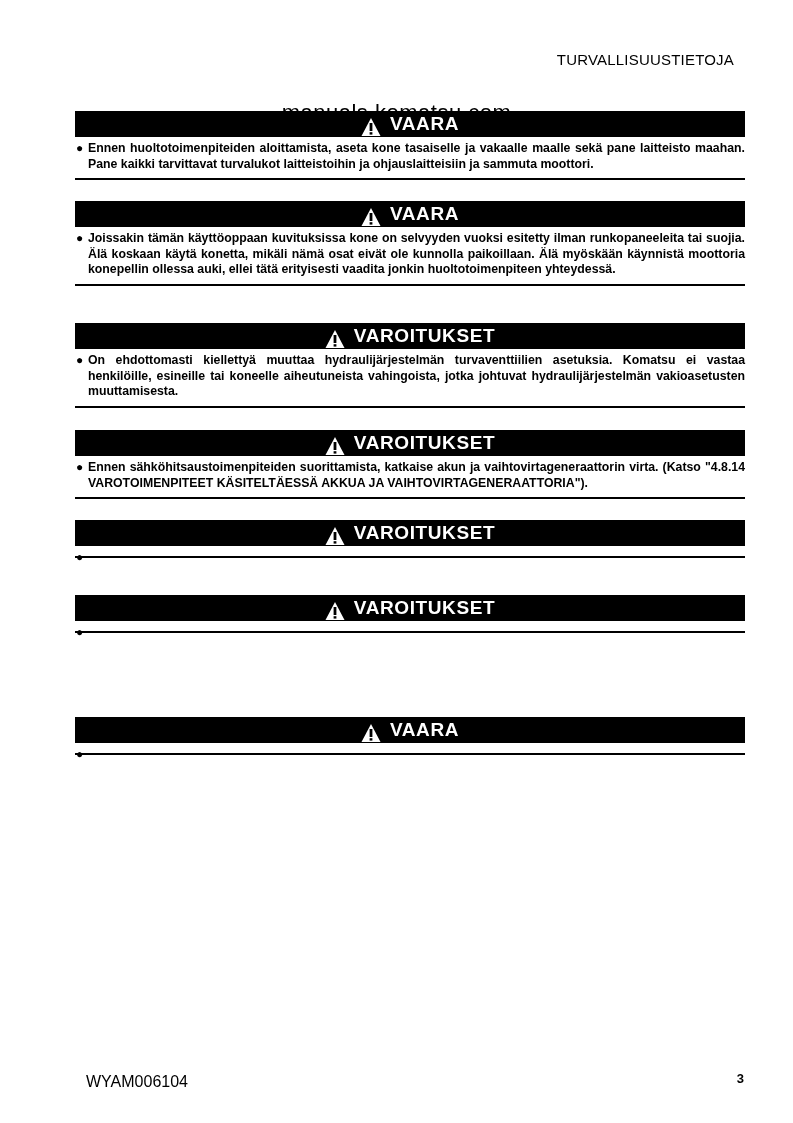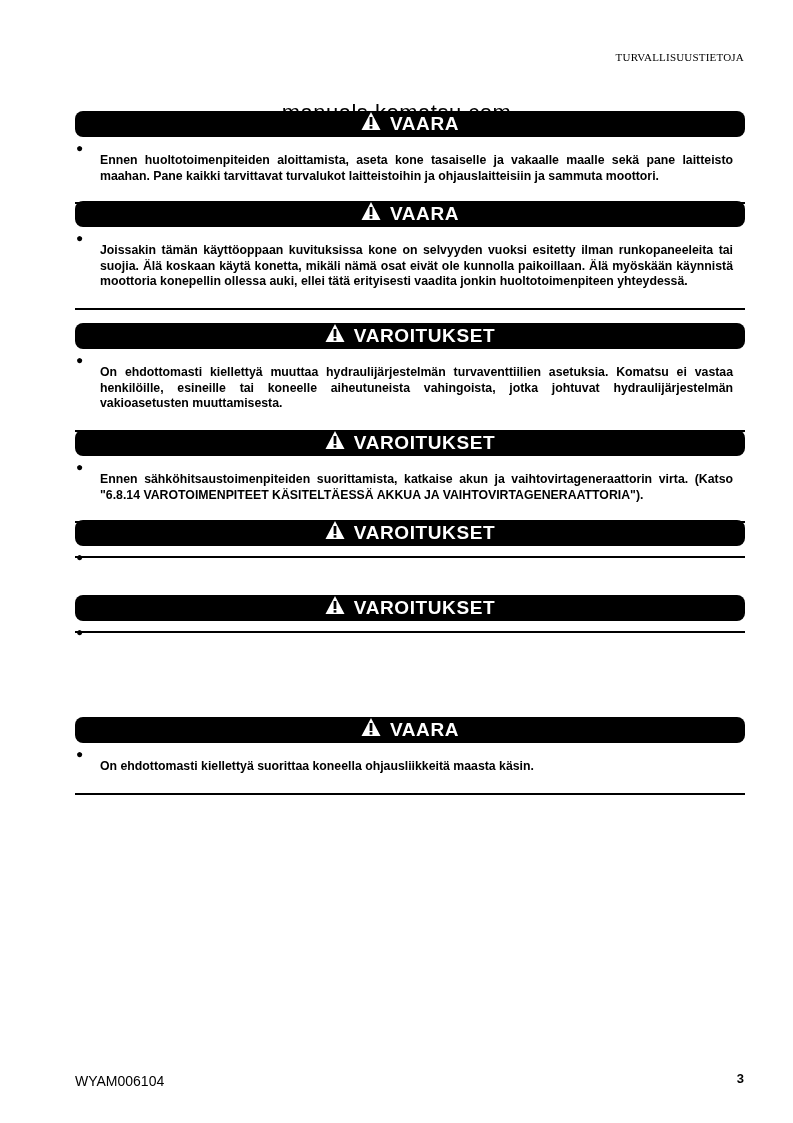--- a/index.html
+++ b/index.html
@@ -1,54 +1,54 @@
 <!DOCTYPE html>
 <html><head>
   <meta charset="utf-8">
   <style>
     html, body { margin: 0; padding: 0; background: #ffffff; }
     body {
       width: 793px; height: 1123px; position: relative; overflow: hidden;
       font-family: "Liberation Sans", "DejaVu Sans", sans-serif; color: #000;
     }
     .running-header {
-      position: absolute; top: 51px; right: 49px;
-      font-size: 11px; letter-spacing: 0.2px; font-family: Liberation Serif, serif;
+      position: absolute; top: 51px; right: 59px;
+      font-size: 15px; letter-spacing: 0.2px;
     }
     .watermark {
       position: absolute; top: 100px; left: 0; width: 793px; text-align: center;
       font-size: 22px; color: #000; letter-spacing: 0.5px; z-index: 0;
     }
     .notice {
       position: absolute; left: 75px; width: 670px;
     }
     .notice-bar {
       background: #000; color: #fff; height: 26px;
-      display: flex; align-items: flex-start; justify-content: center;
-      position: relative; z-index: 1; border-radius: 8px;
+      display: flex; align-items: flex-end; justify-content: center;
+      position: relative; z-index: 1;
     }
     .notice-bar .warn-icon { width: 20px; height: 20px; margin-right: 9px; display: block; }
     .notice-bar .title {
       font-family: "Liberation Sans", sans-serif;
       font-size: 19px; font-weight: bold; letter-spacing: 0.6px;
       line-height: 26px;
     }
     .notice-body {
       position: relative; padding: 4px 0 6px 13px;
       font-size: 12.3px; font-weight: bold; line-height: 15.7px;
       font-family: "Liberation Sans", sans-serif;
       font-stretch: condensed;
     }
     .notice-body .bullet {
       position: absolute; left: 1px; top: 4px; font-size: 12px;
     }
-    .notice-body p { margin: 12px; text-align: justify; text-align-last: left; }
+    .notice-body p { margin: 0; text-align: justify; text-align-last: left; }
     .notice-rule { height: 2px; background: #000; }
     .footer-code {
-      position: absolute; left: 75px; top: 1073px; font-size: 14px;
+      position: absolute; left: 86px; top: 1073px; font-size: 16px;
     }
     .footer-page {
       position: absolute; right: 49px; top: 1071px; font-size: 13px; font-weight: bold;
     }
   </style>
 </head>
 <body>
 
 <div class="running-header">TURVALLISUUSTIETOJA</div>
 
@@ -106,21 +106,21 @@
   <div class="notice-bar">
     <svg class="warn-icon" viewBox="0 0 20 20">
         <polygon points="10,1 19.5,19 0.5,19" fill="#fff"></polygon>
         <rect x="8.6" y="6" width="2.8" height="8" fill="#000"></rect>
         <rect x="8.6" y="15.2" width="2.8" height="2.4" fill="#000"></rect>
       </svg>
     <span class="title">VAROITUKSET</span>
   </div>
   <div class="notice-body">
     <span class="bullet">●</span>
-    <p>Ennen sähköhitsaustoimenpiteiden suorittamista, katkaise akun ja vaihtovirtageneraattorin virta. (Katso "6.8.14 VAROTOIMENPITEET KÄSITELTÄESSÄ AKKUA JA VAIHTOVIRTAGENERAATTORIA").</p>
+    <p>Ennen sähköhitsaustoimenpiteiden suorittamista, katkaise akun ja vaihtovirtageneraattorin virta. (Katso "4.8.14 VAROTOIMENPITEET KÄSITELTÄESSÄ AKKUA JA VAIHTOVIRTAGENERAATTORIA").</p>
   </div>
   <div class="notice-rule"></div>
 </section>
 
 <section class="notice" style="top:520px;">
   <div class="notice-bar">
     <svg class="warn-icon" viewBox="0 0 20 20">
         <polygon points="10,1 19.5,19 0.5,19" fill="#fff"></polygon>
         <rect x="8.6" y="6" width="2.8" height="8" fill="#000"></rect>
         <rect x="8.6" y="15.2" width="2.8" height="2.4" fill="#000"></rect>
@@ -152,19 +152,18 @@
   <div class="notice-bar">
     <svg class="warn-icon" viewBox="0 0 20 20">
         <polygon points="10,1 19.5,19 0.5,19" fill="#fff"></polygon>
         <rect x="8.6" y="6" width="2.8" height="8" fill="#000"></rect>
         <rect x="8.6" y="15.2" width="2.8" height="2.4" fill="#000"></rect>
       </svg>
     <span class="title">VAARA</span>
   </div>
   <div class="notice-body">
     <span class="bullet">●</span>
-    <p>On ehdottomasti kiellettyä suorittaa koneella ohjausliikkeitä maasta käsin.</p>
   </div>
   <div class="notice-rule"></div>
 </section>
 
 <div class="footer-code">WYAM006104</div>
 <div class="footer-page">3</div>
 
 </body></html>

